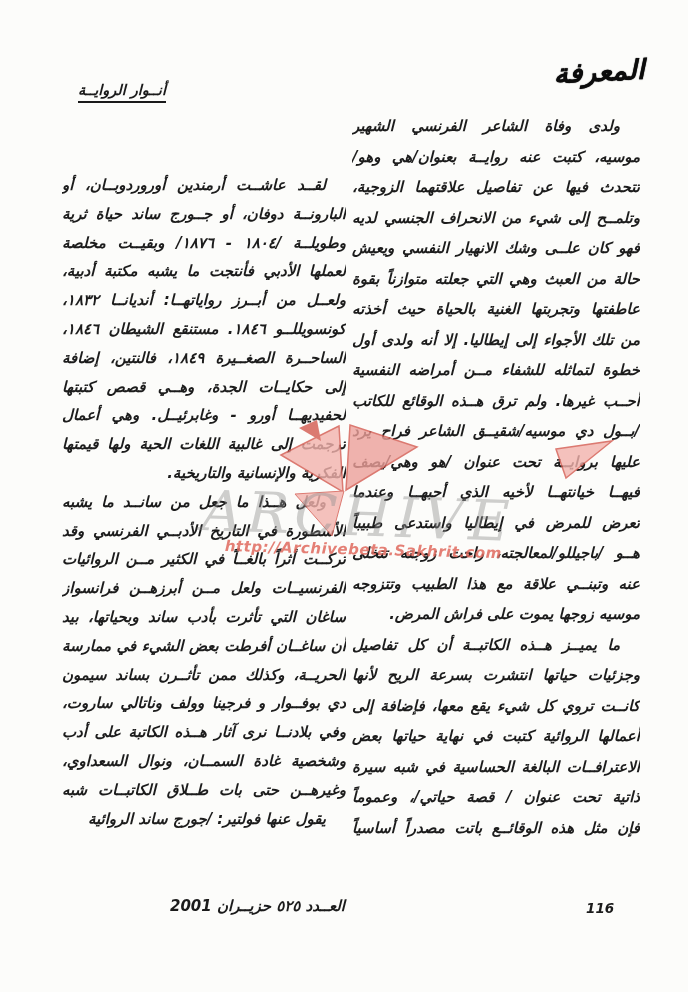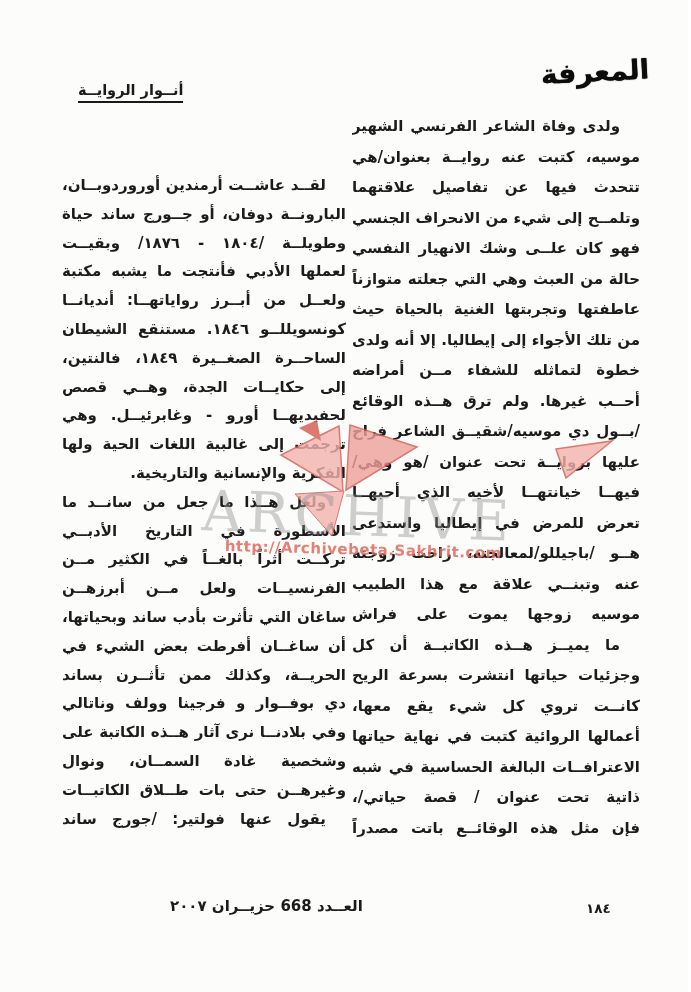--- a/index.html
+++ b/index.html
@@ -1,19 +1,19 @@
 <!DOCTYPE html>
 <html lang="ar"><head>
 <meta charset="utf-8">
 <style>
   html,body{margin:0;padding:0;background:#ffffff;}
   .page{
     position:relative;width:688px;height:992px;overflow:hidden;
     background:#fcfcfa;
-    font-family:"DejaVu Sans",sans-serif;color:#1b1b1b;
+    font-family:"DejaVu Sans",sans-serif;color:#1b1b1b;font-style:italic;
   }
   
   .section-title{
     position:absolute;left:78px;top:82px;
     font-size:14.5px;font-weight:bold;
     border-bottom:2px solid #1a1a1a;padding-bottom:3px;
     direction:rtl;
   }
   .magazine-logo{
     position:absolute;left:551px;top:56px;width:96px;
@@ -140,16 +140,16 @@
       <polygon points="11,42 69,13 73,79" stroke="#d45a50" stroke-width="1.5" fill="#f3b3ad"></polygon>
       <polygon points="76,77 80,12 147,34" stroke="#d45a50" stroke-width="1.5" fill="#eda09a"></polygon>
       <polygon points="25,81 62,123 74,78" stroke="#d45a50" stroke-width="1" fill="#f3b3ad"></polygon>
       <polygon points="29,15 47,7 51,28" stroke="none" fill="#d45a50"></polygon>
       <polygon points="286,36 342,28 296,65" stroke="#d45a50" stroke-width="1.5" fill="#f3b3ad"></polygon>
     </svg>
     <div class="wm-word" style="color: rgb(143, 143, 143);">ARCHIVE</div>
     <div class="wm-url" style="color: rgb(224, 106, 94);">http://Archivebeta.Sakhrit.com</div>
   </div>
 
-  <div class="footer-issue">العــدد 668 حزيــران ٢٠٠٧</div>
-  <div class="footer-page-number">١٨٤</div>
+  <div class="footer-issue">العــدد ٥٢٥ حزيــران 2001</div>
+  <div class="footer-page-number">116</div>
 
 </div>
 
 </body></html>

